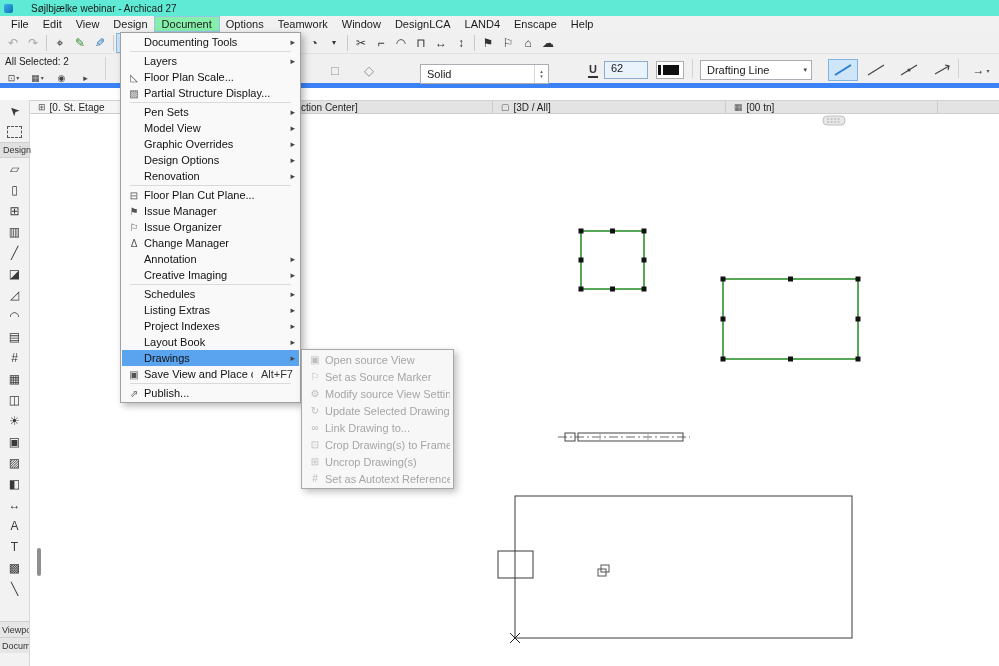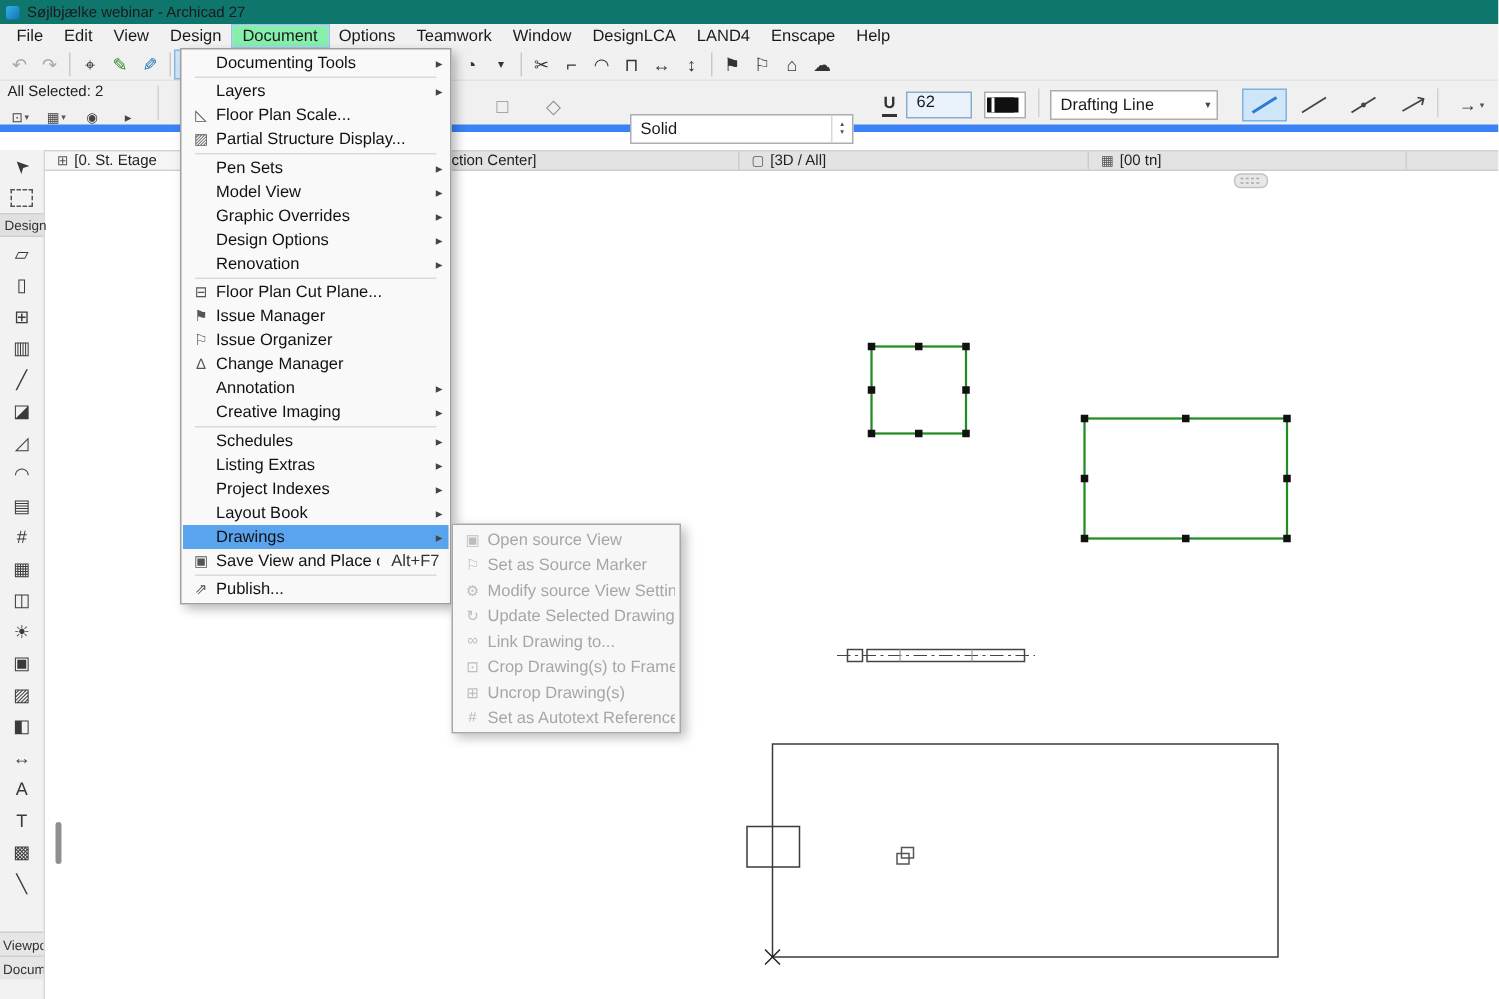--- a/index.html
+++ b/index.html
@@ -1,20 +1,20 @@
 <!DOCTYPE html>
 <html><head>
 <meta charset="utf-8">
 <style>
   html,body{margin:0;padding:0}
   body{width:999px;height:666px;position:relative;overflow:hidden;background:#fff;
        font-family:"Liberation Sans",sans-serif;color:#1a1a1a;-webkit-user-select:none;user-select:none}
   
-  .titlebar{position:absolute;left:0;top:0;width:999px;height:16px;background:#0f766e;
-            display:flex;align-items:center;gap:5px;padding-left:4px;box-sizing:border-box;
+  .titlebar{position:absolute;left:0;top:0;width:999px;height:16px;background:#5eead4;
+            display:flex;align-items:center;gap:18px;padding-left:4px;box-sizing:border-box;
             font-size:10px;z-index:12}
   .app-icon{width:9px;height:9px;border-radius:2px;background:linear-gradient(135deg,#35b1e8,#1273b8);flex:none}
   
   .menubar{position:absolute;left:0;top:16px;width:999px;height:16px;background:#f1f1f1;
            display:flex;align-items:center;padding-left:4px;box-sizing:border-box;font-size:11px;z-index:12}
   .mb-item{padding:1px 7px;display:flex;align-items:center}
   .mb-item.open{background:#86efac;outline:1px solid #9ac5ea}
   
   .toolbar{position:absolute;left:0;top:32px;width:999px;height:22px;background:#f0f0f0;
            border-bottom:1px solid #e2e2e2;display:flex;align-items:center;padding-left:3px;
@@ -35,21 +35,21 @@
   .geom-row{position:absolute;left:322px;top:6px;display:flex;gap:8px}
   .geom-btn{width:26px;height:21px;display:flex;align-items:center;justify-content:center;
             color:#8f8f8f;font-size:13px}
   .combo{position:absolute;height:20px;background:#fff;border:1px solid #abadb3;
          display:flex;align-items:center;box-sizing:border-box}
   .combo .val{padding-left:6px;white-space:nowrap;overflow:hidden}
   .combo-arrow{margin-left:auto;padding-right:4px;font-size:7px;color:#444}
   .spinner{margin-left:auto;width:13px;height:100%;border-left:1px solid #d8d8d8;display:flex;
            flex-direction:column;align-items:center;justify-content:center;font-size:5px;
            line-height:5px;color:#555}
-  #fill-combo{left:420px;top:22px;width:149px}
+  #fill-combo{left:420px;top:10px;width:129px}
   #line-combo{left:700px;top:6px;width:112px}
   .pen-u{position:absolute;left:588px;top:9px;font-size:11px;font-weight:bold;color:#333;
          border-bottom:2px solid #333;line-height:13px;padding:0 1px}
   .pen-field{position:absolute;left:604px;top:7px;width:44px;height:18px;background:#eaf3fc;
              border:1px solid #8cacce;box-sizing:border-box;display:flex;
              padding-left:6px}
   .pen-swatch-btn{position:absolute;left:656px;top:7px;width:28px;height:18px;background:#fff;
                   border:1px solid #abadb3;box-sizing:border-box;display:flex;align-items:center;
                   justify-content:center}
   .pen-swatch{width:16px;height:10px;background:#101010;border-left:2px solid #fff;box-shadow:-3px 0 0 #101010}

